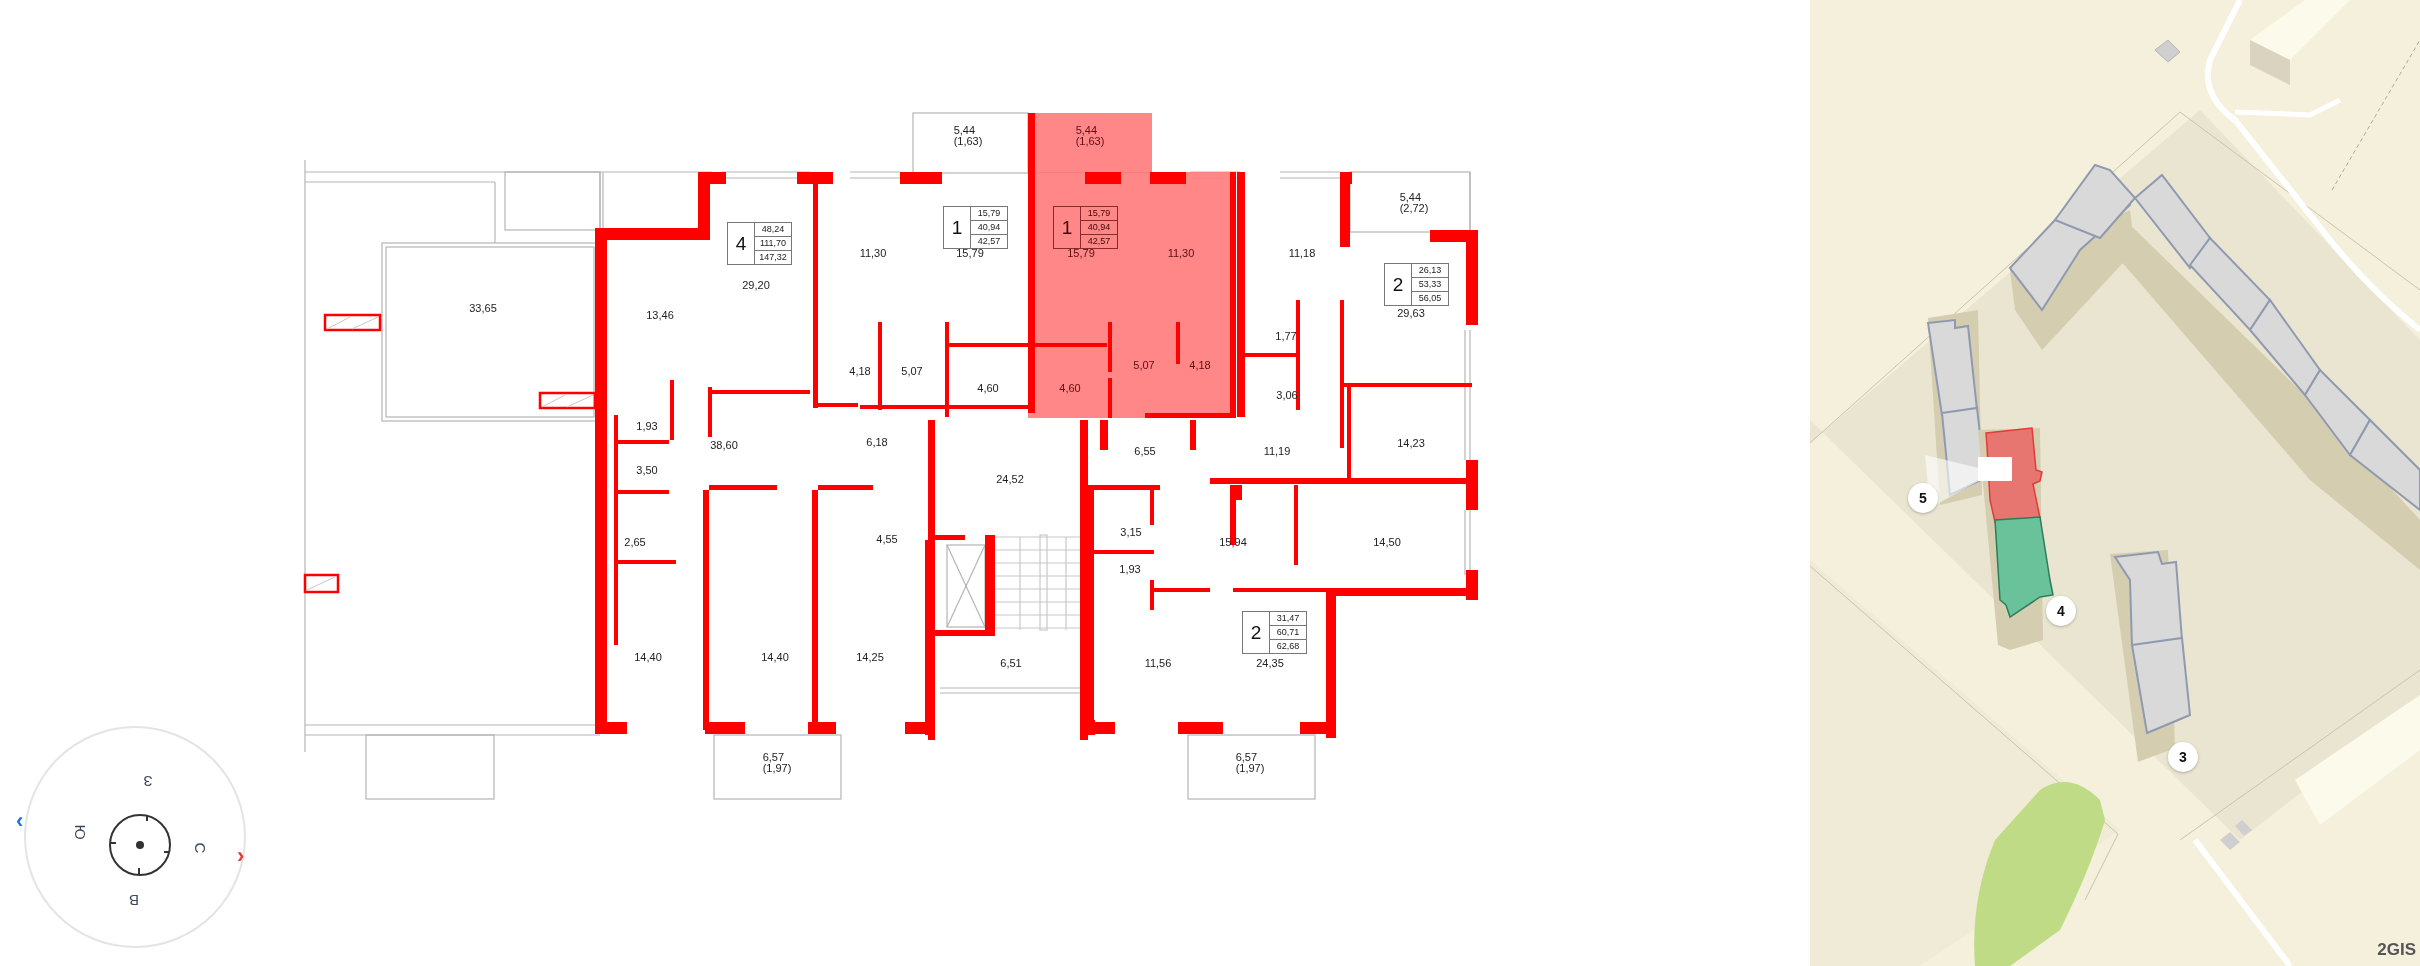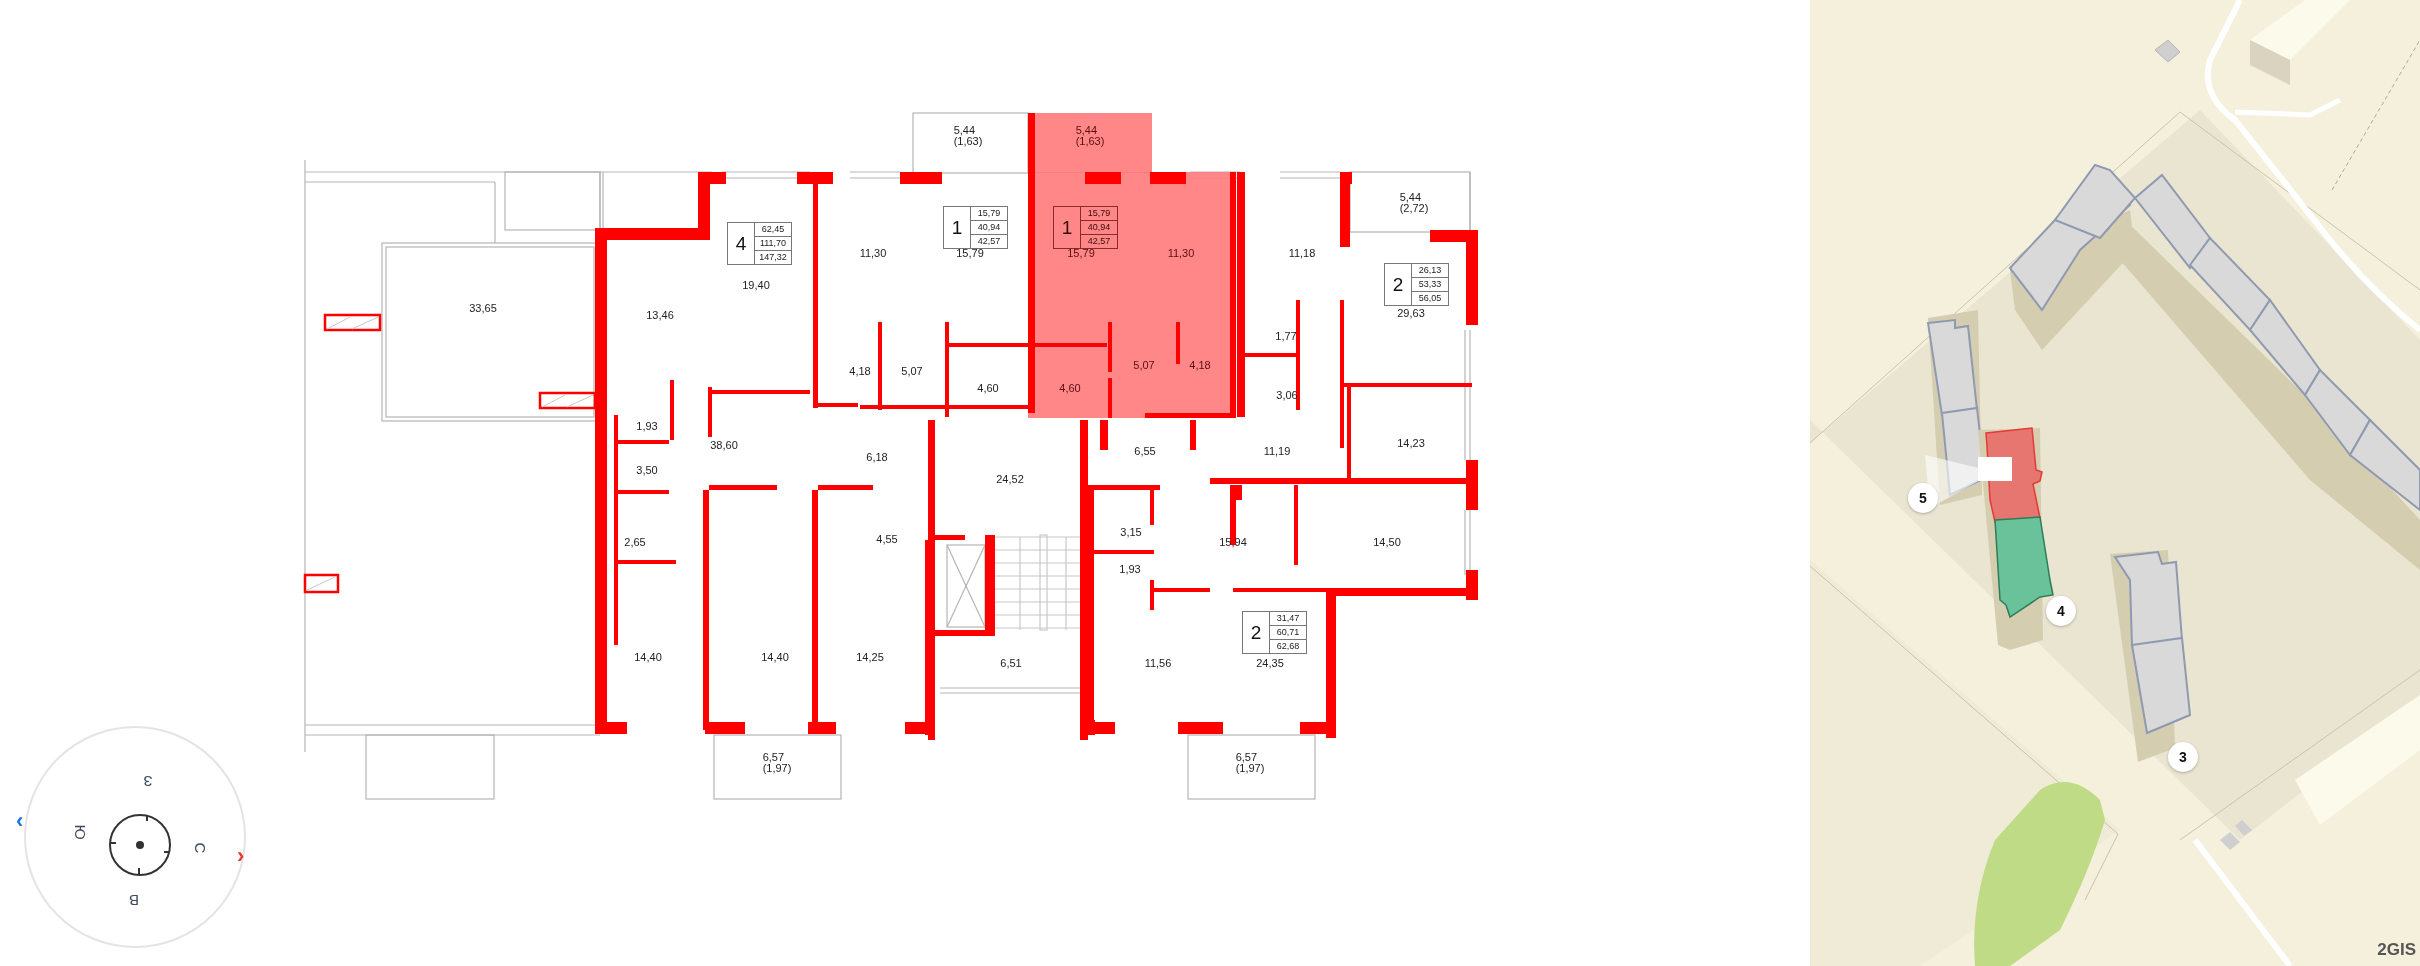--- a/index.html
+++ b/index.html
@@ -188,34 +188,34 @@
       <line x1="327" y1="329" x2="350" y2="317"></line>
         <line x1="352" y1="329" x2="378" y2="317"></line>
       <line x1="542" y1="407" x2="565" y2="395"></line>
         <line x1="567" y1="407" x2="593" y2="395"></line>
       <line x1="307" y1="590" x2="335" y2="577"></line>
     </g>
   </svg>
 
   <div class="room-label" style="left:483px;top:308px">33,65</div>
   <div class="room-label" style="left:660px;top:315px">13,46</div>
-  <div class="room-label" style="left:756px;top:285px">19,40</div>
+  <div class="room-label" style="left:756px;top:285px">29,20</div>
   <div class="room-label" style="left:647px;top:426px">1,93</div>
   <div class="room-label" style="left:724px;top:445px">38,60</div>
   <div class="room-label" style="left:647px;top:470px">3,50</div>
   <div class="room-label" style="left:635px;top:542px">2,65</div>
   <div class="room-label" style="left:648px;top:657px">14,40</div>
   <div class="room-label" style="left:775px;top:657px">14,40</div>
   <div class="room-label" style="left:870px;top:657px">14,25</div>
   <div class="room-label" style="left:873px;top:253px">11,30</div>
   <div class="room-label" style="left:970px;top:253px">15,79</div>
   <div class="room-label" style="left:860px;top:371px">4,18</div>
   <div class="room-label" style="left:912px;top:371px">5,07</div>
   <div class="room-label" style="left:988px;top:388px">4,60</div>
-  <div class="room-label" style="left:877px;top:457px">6,18</div>
+  <div class="room-label" style="left:877px;top:442px">6,18</div>
   <div class="room-label" style="left:887px;top:539px">4,55</div>
   <div class="room-label" style="left:1010px;top:479px">24,52</div>
   <div class="room-label" style="left:1011px;top:663px">6,51</div>
   <div class="room-label hl" style="left:1081px;top:253px">15,79</div>
   <div class="room-label hl" style="left:1181px;top:253px">11,30</div>
   <div class="room-label hl" style="left:1070px;top:388px">4,60</div>
   <div class="room-label hl" style="left:1144px;top:365px">5,07</div>
   <div class="room-label hl" style="left:1200px;top:365px">4,18</div>
   <div class="room-label" style="left:1302px;top:253px">11,18</div>
   <div class="room-label" style="left:1286px;top:336px">1,77</div>
@@ -248,21 +248,21 @@
       <div>(1,97)</div>
     </div>
   <div class="room-label" style="left:1250px;top:763px">
       <div>6,57</div>
       <div>(1,97)</div>
     </div>
 
   <div class="apt-badge" style="left:727px;top:222px">
     <div class="rooms">4</div>
     <div class="areas">
-      <span>62,45</span>
+      <span>48,24</span>
       <span>111,70</span>
       <span>147,32</span>
     </div>
   </div>
   <div class="apt-badge" style="left:943px;top:206px">
     <div class="rooms">1</div>
     <div class="areas">
       <span>15,79</span>
       <span>40,94</span>
       <span>42,57</span>

